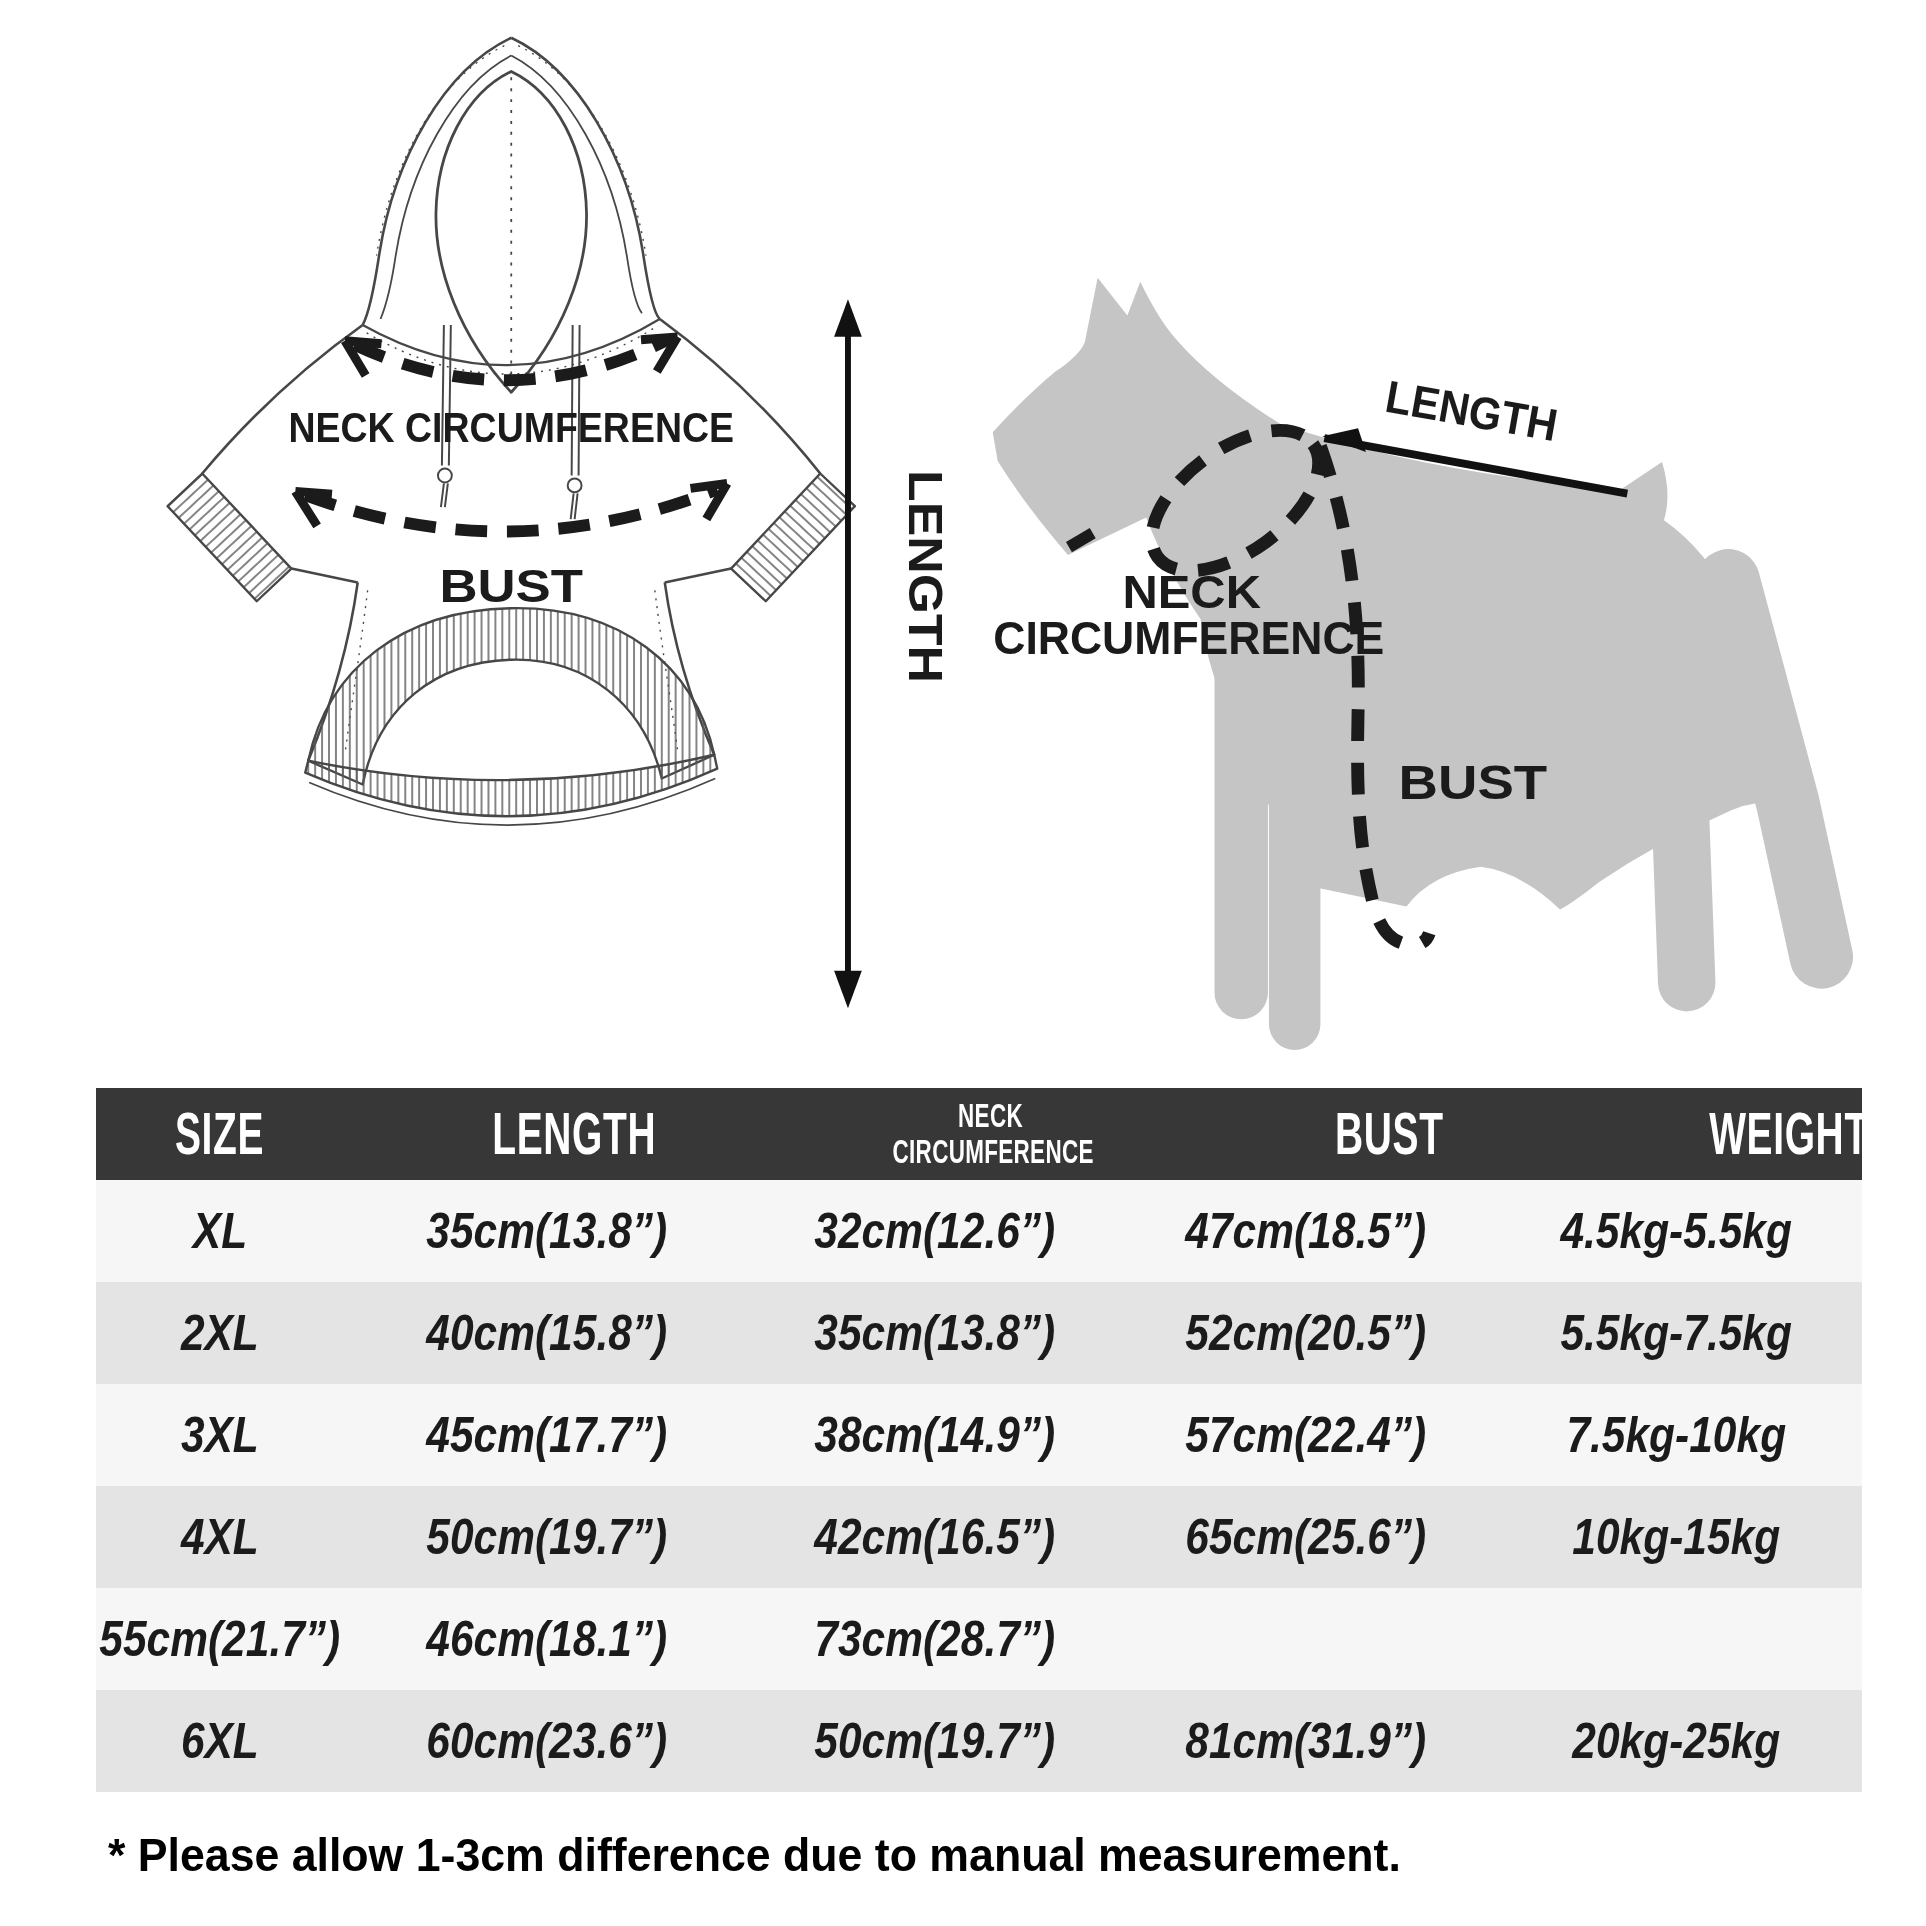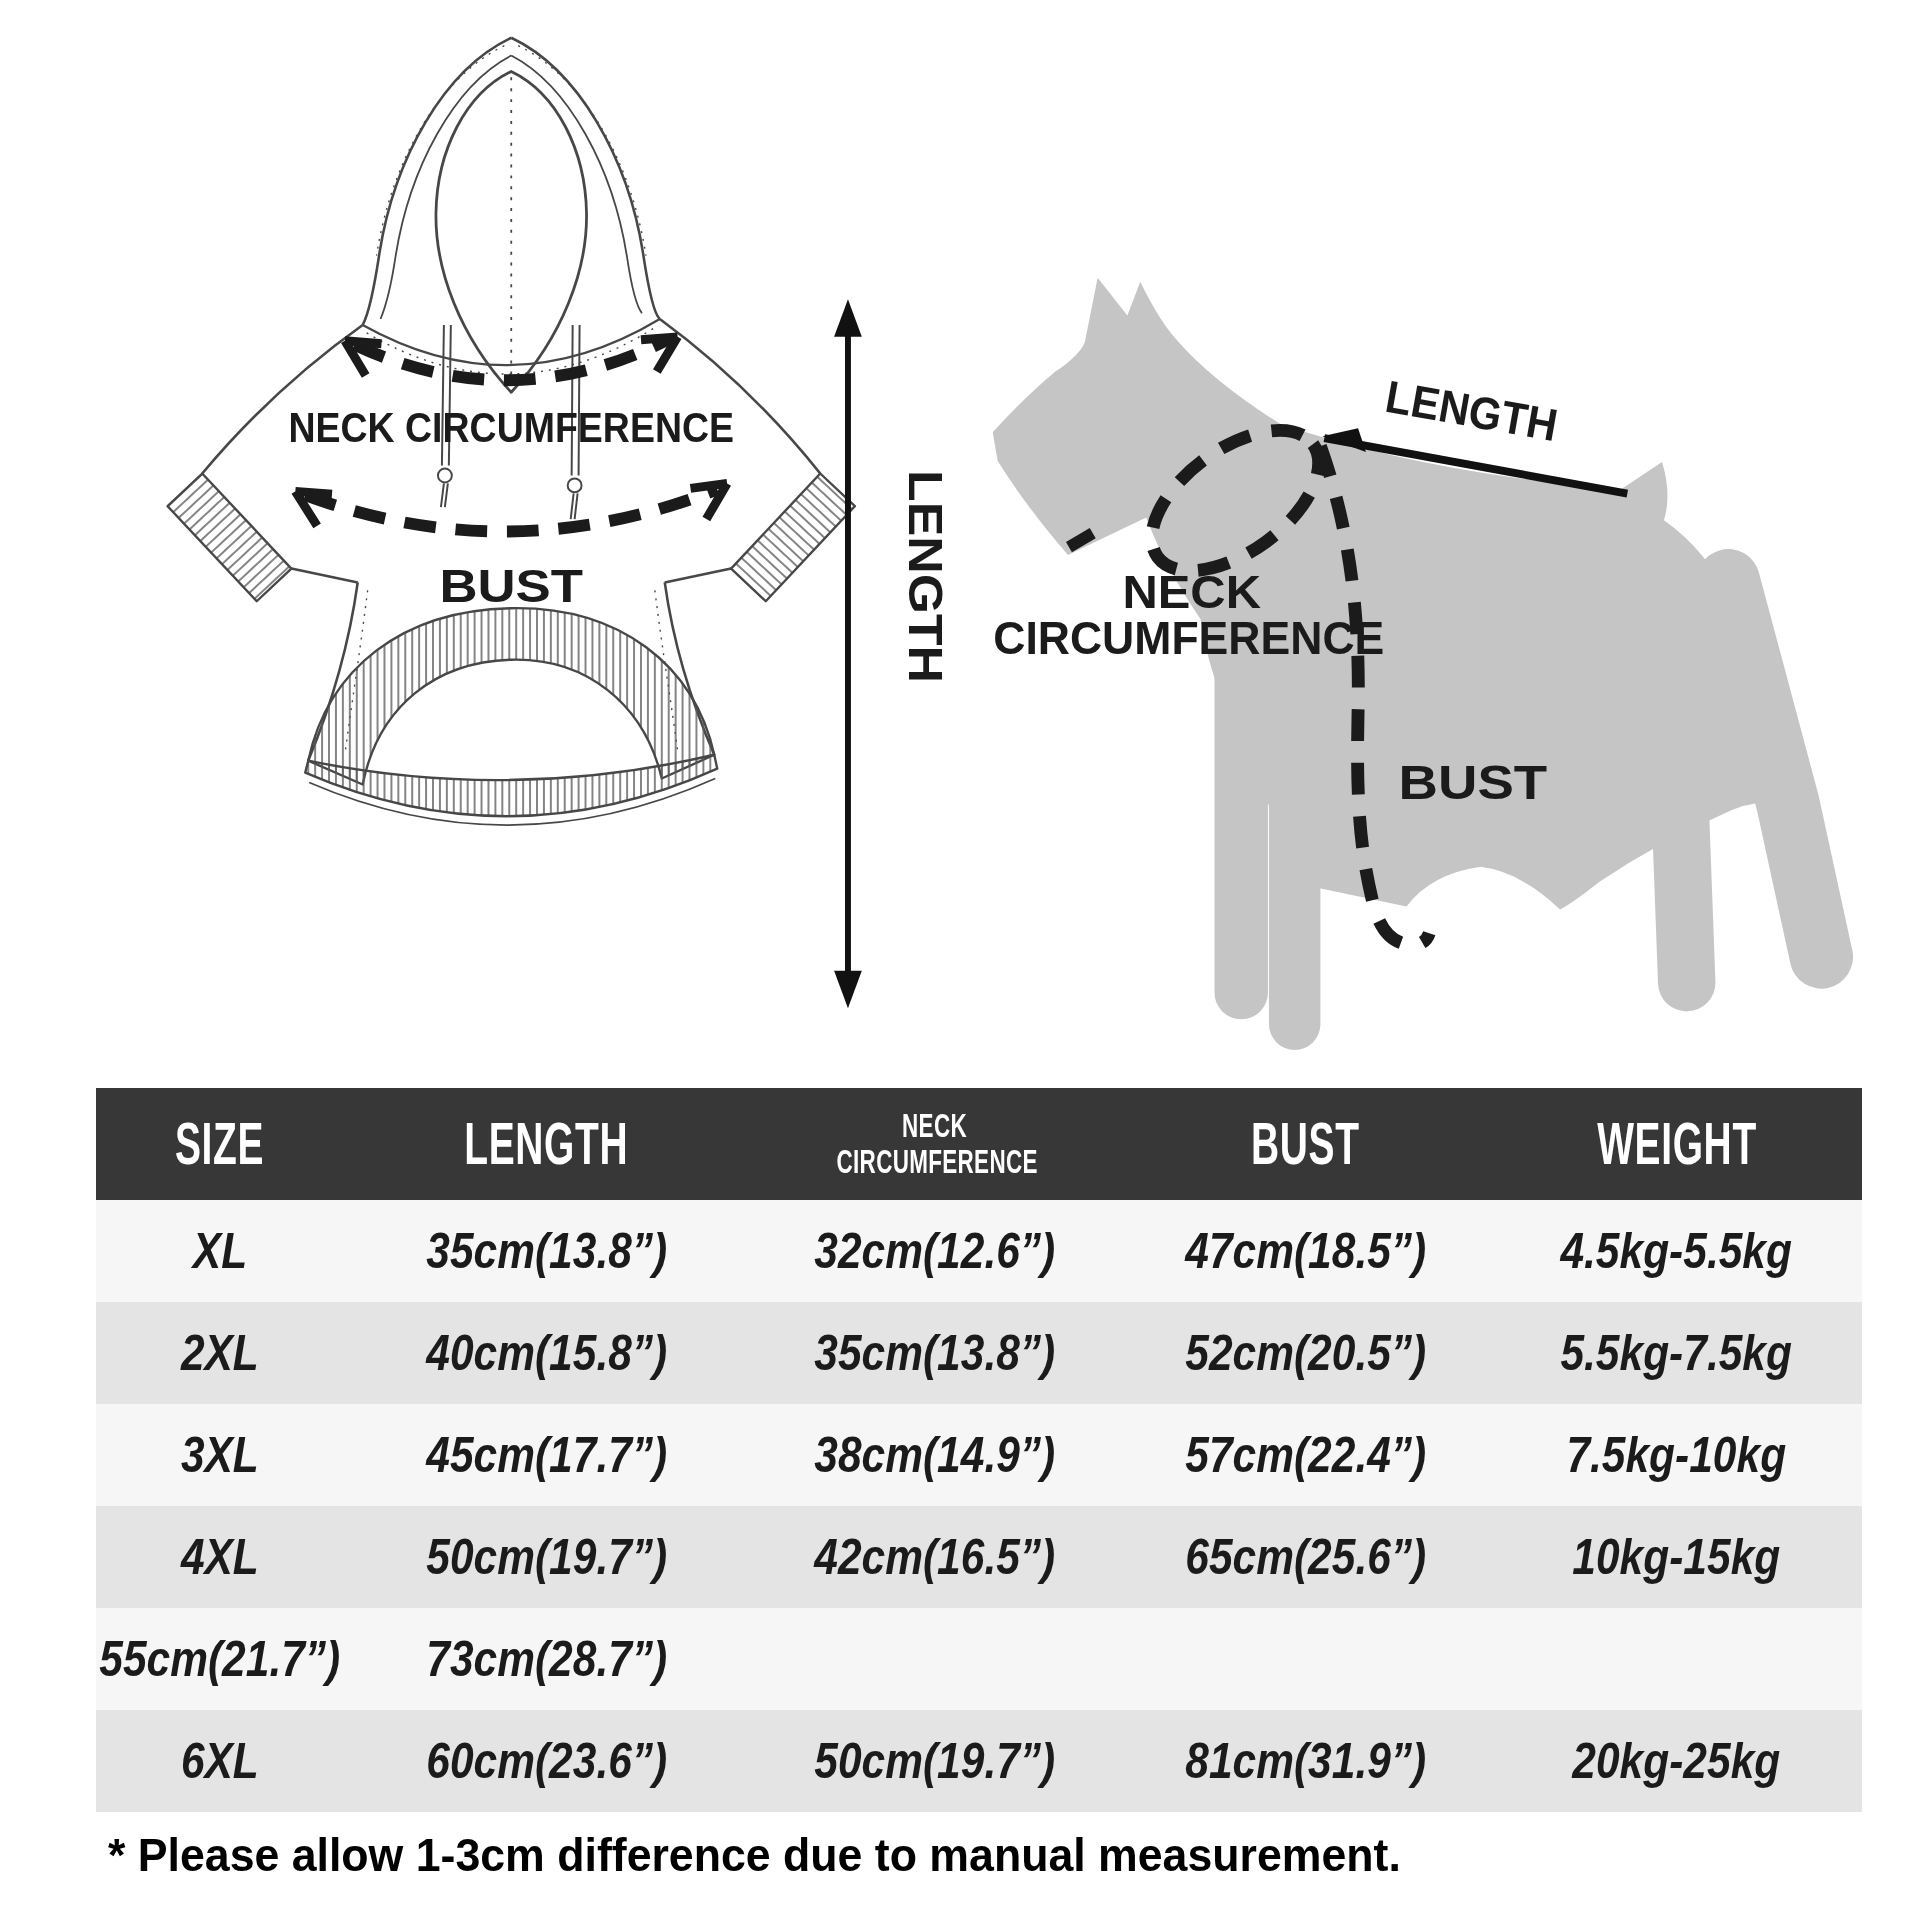--- a/index.html
+++ b/index.html
@@ -13,21 +13,21 @@
     font-family:"Liberation Sans",sans-serif;color:var(--text);overflow:hidden;margin-left:16px;
   }
   .illu{position:absolute;}
   #hoodie-illu{left:109px;top:10px;}
   #dog-illu{left:950px;top:248px;}
   svg text{font-family:"Liberation Sans",sans-serif;font-weight:bold;fill:#1b1b1b;}
 
   
   #size-table{position:absolute;left:80px;top:1088px;width:1766px;}
   .tr{display:grid;grid-template-columns:14% 23% 21% 21% 21%;}
-  .thead{height:112px;background:var(--header_bg);}
+  .thead{height:92px;background:var(--header_bg);gap:28px;}
   .tr.body-row{height:102px;font-style:italic;}
   .tr.light{background:var(--row_light);}
   .tr.dark{background:var(--row_dark);}
   .th,.td{display:flex;align-items:center;justify-content:center;overflow:visible;}
   .cond{display:inline-block;white-space:nowrap;text-align:center;}
   .th .cond{
     transform:scaleX(0.66);transform-origin:center;
     font-weight:bold;font-size:59px;color:var(--header_text);letter-spacing:1px;
   }
   .th .cond.small{
@@ -258,20 +258,23 @@
             <span class="cond cell">65cm(25.6”)</span>
           </div>
           <div class="td col4">
             <span class="cond cell">10kg-15kg</span>
           </div>
         </div>
         <div class="tr body-row light">
           <div class="td col1">
             <span class="cond cell">55cm(21.7”)</span>
           </div>
+          <div class="td col2">
+            <span class="cond cell">46cm(18.1”)</span>
+          </div>
           <div class="td col3">
             <span class="cond cell">73cm(28.7”)</span>
           </div>
         </div>
         <div class="tr body-row dark">
           <div class="td col0">
             <span class="cond cell">6XL</span>
           </div>
           <div class="td col1">
             <span class="cond cell">60cm(23.6”)</span>

